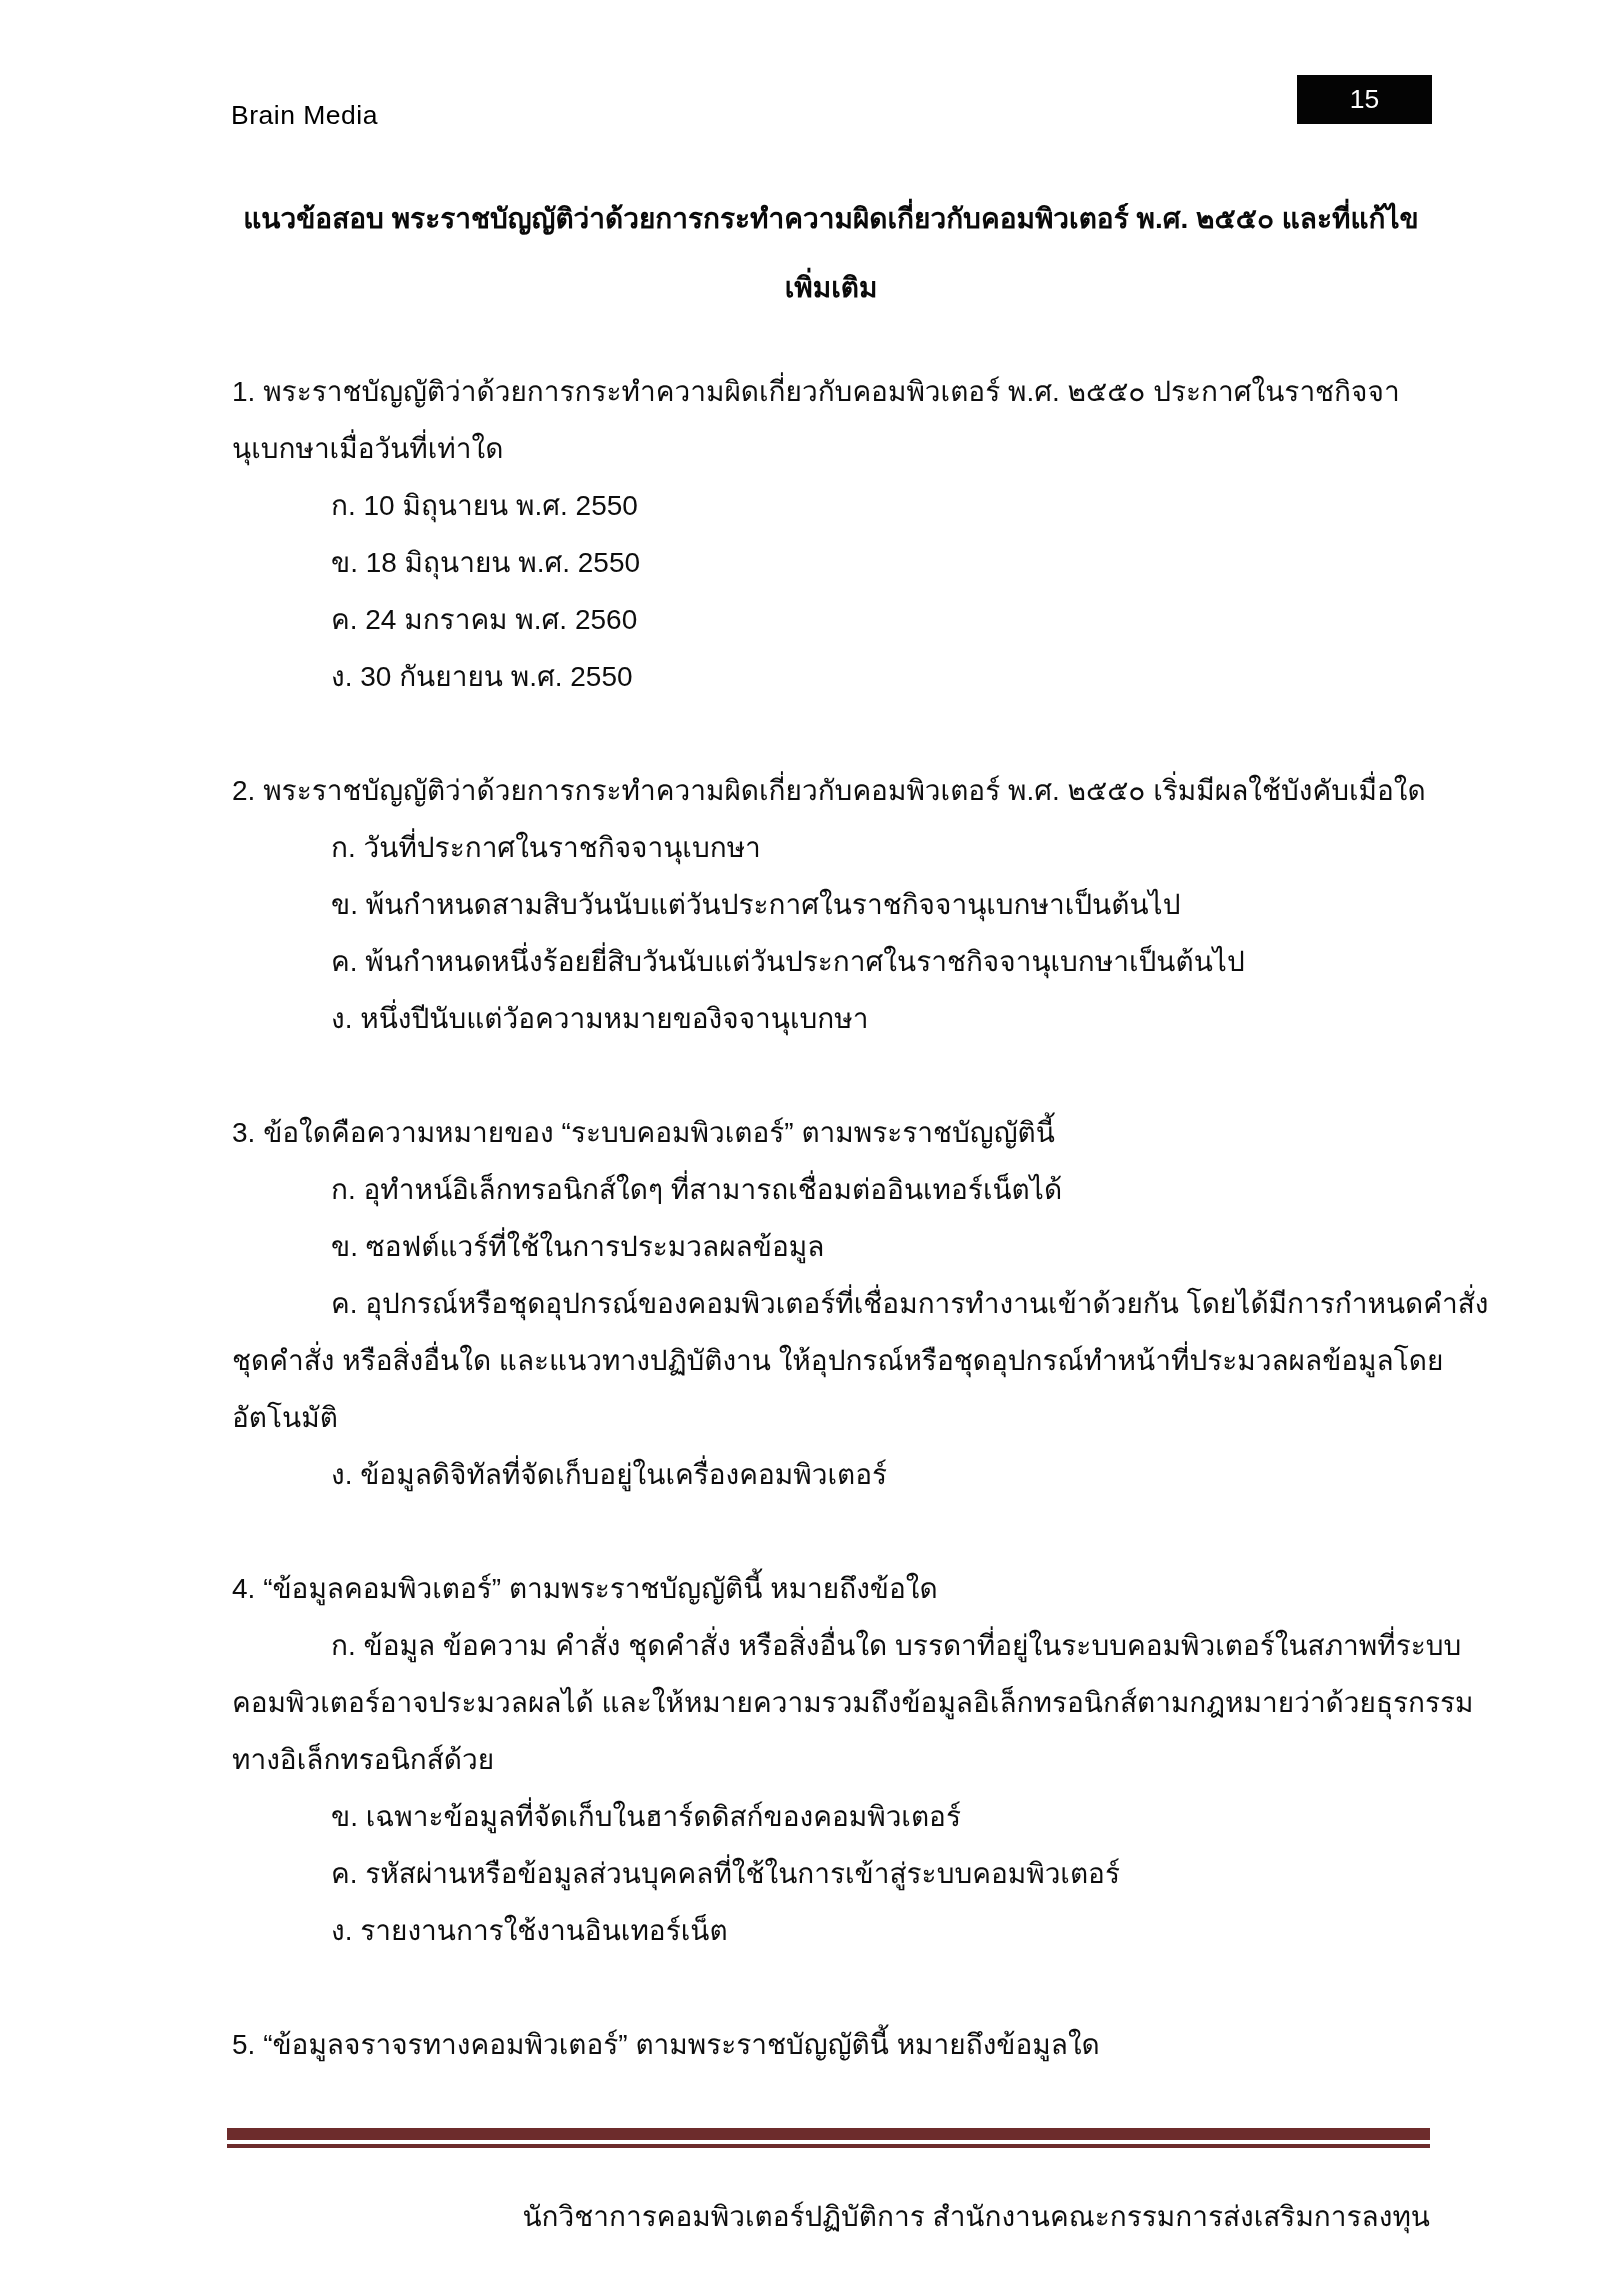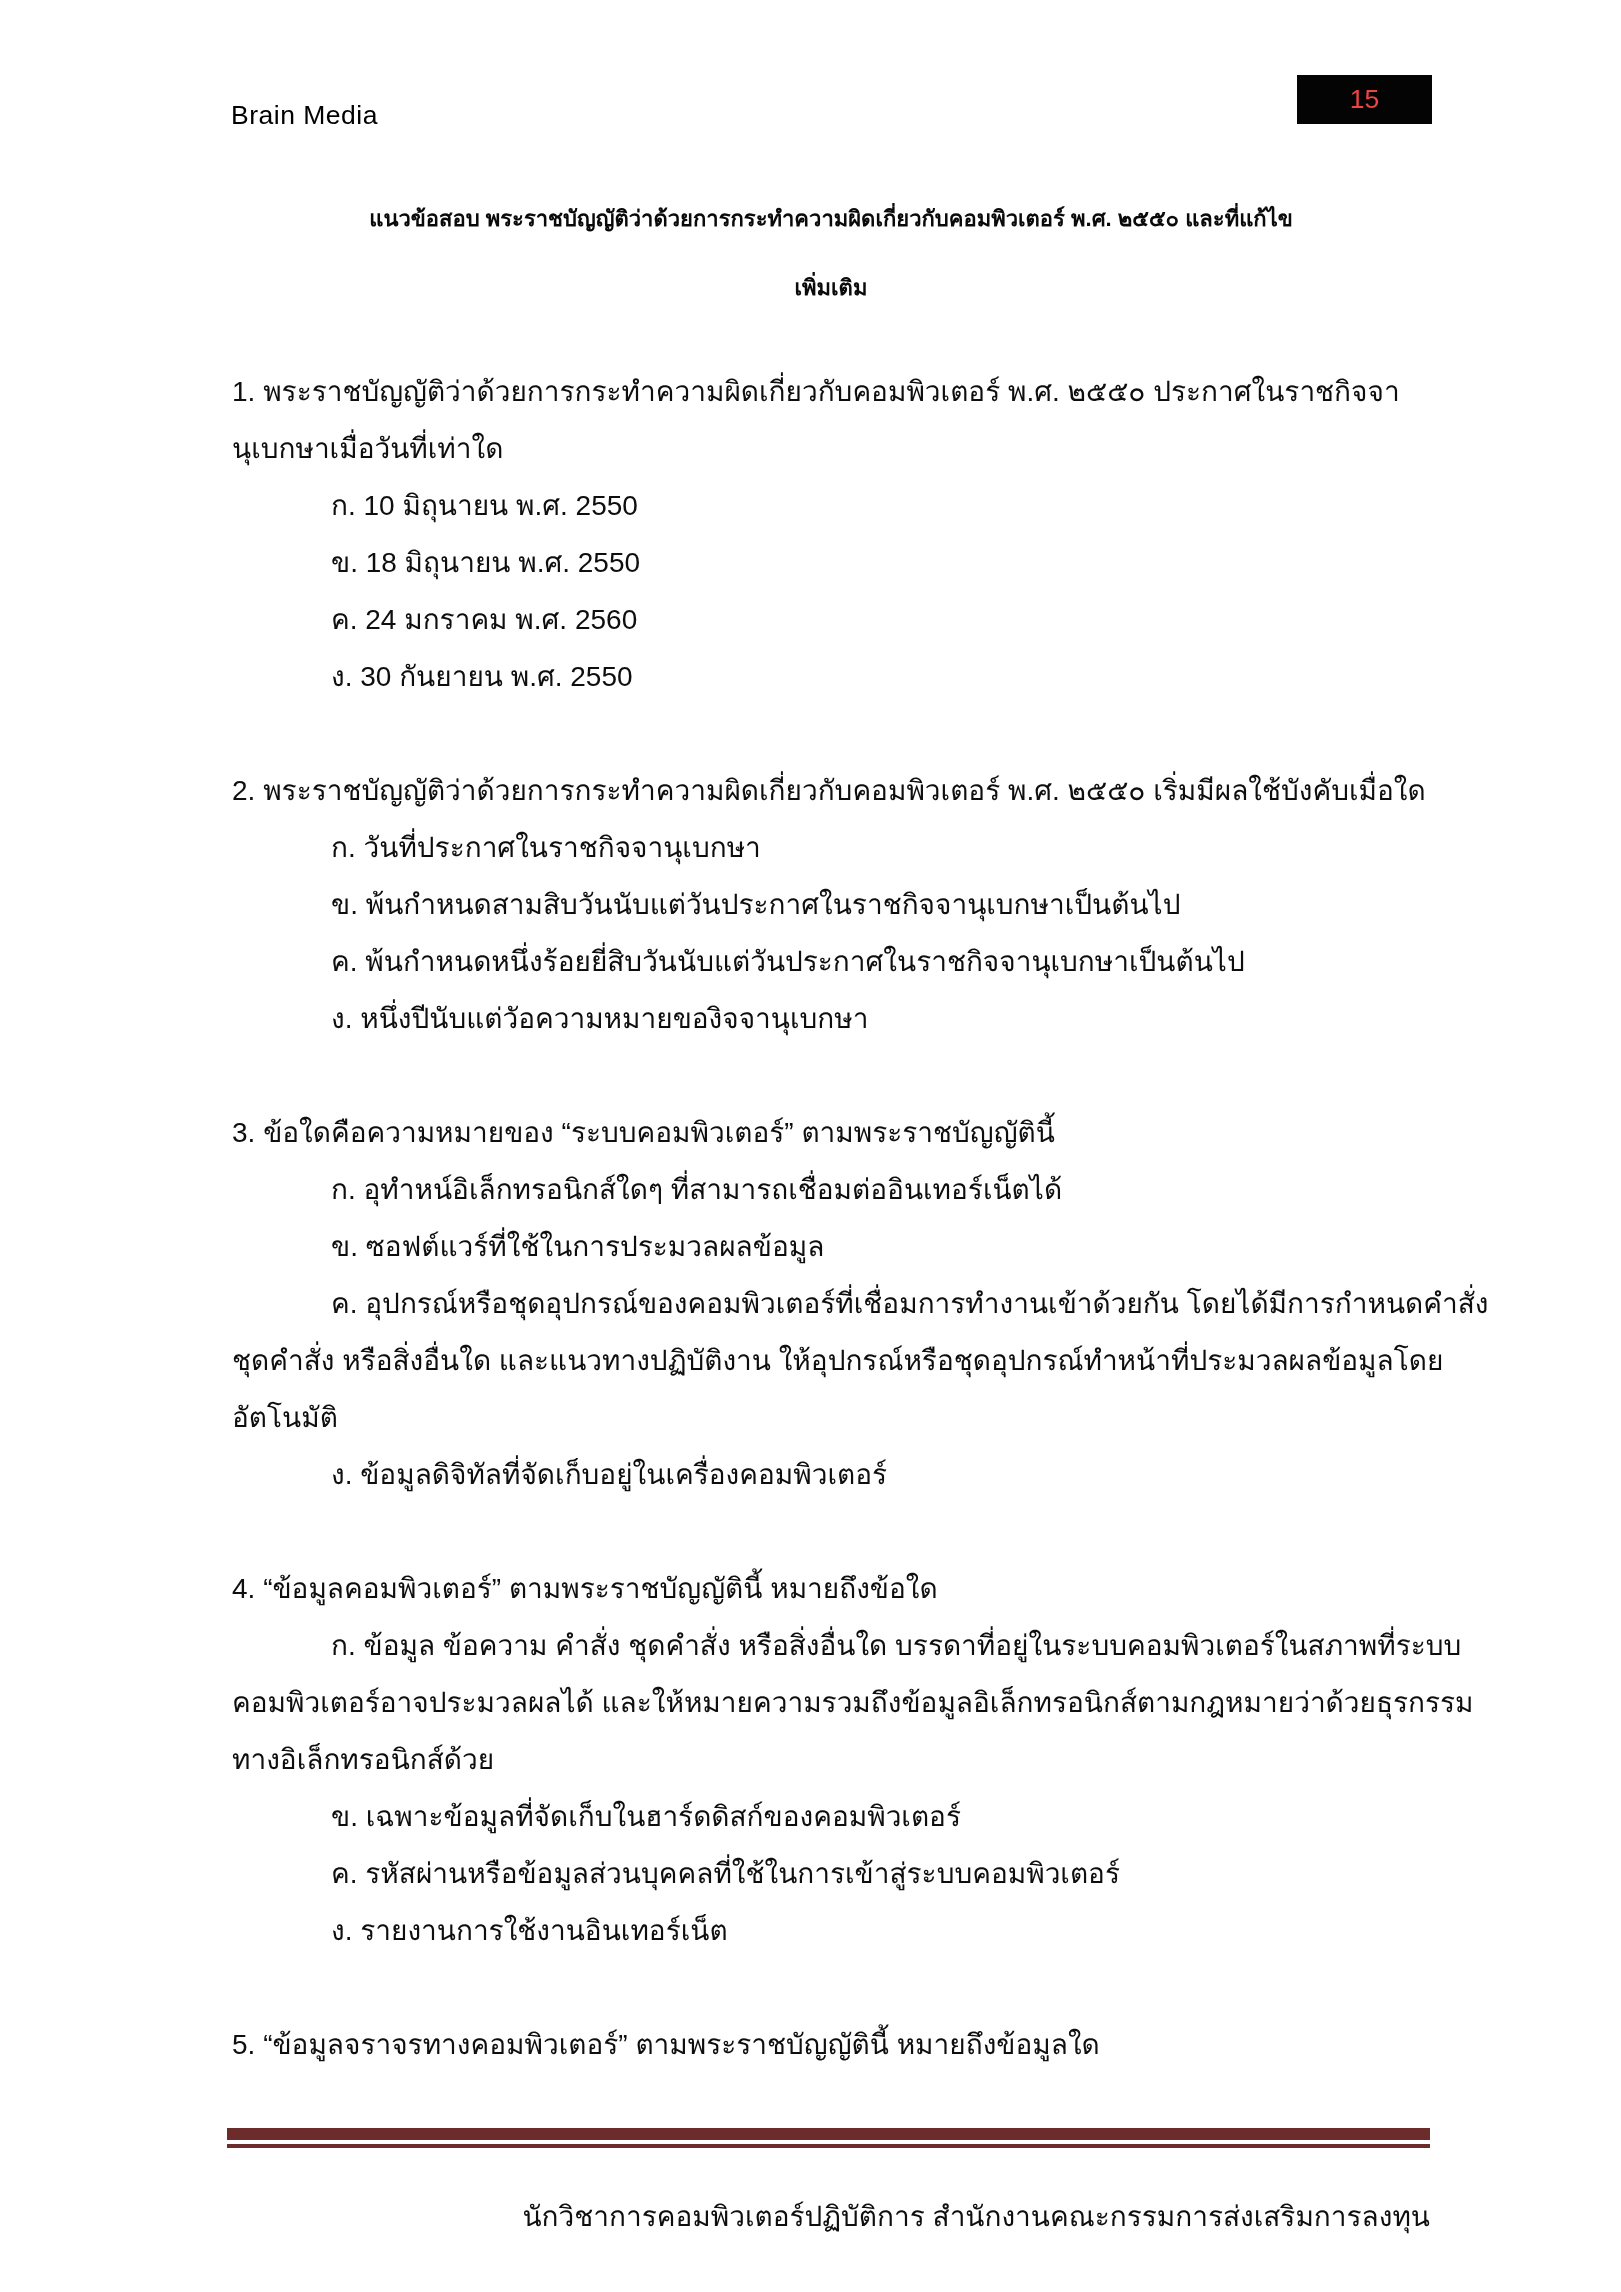--- a/index.html
+++ b/index.html
@@ -34,21 +34,21 @@
     justify-content: center;
     font-size: 26.5px;
   }
   .doc-title {
     position: absolute;
     left: 232px;
     width: 1198px;
     top: 184px;
     text-align: center;
     font-weight: bold;
-    font-size: 22px;
+    font-size: 28px;
     line-height: 69px;
     color: #0a0a0a;
     white-space: nowrap;
   }
   .questions {
     position: absolute;
     left: 232px;
     top: 363px;
     width: 1198px;
     font-size: 28px;
@@ -89,21 +89,21 @@
     margin-top: 44px;
   }
 </style>
 </head>
 <body>
 
 <div class="page">
 
   <div class="brand">Brain Media</div>
 
-  <div class="page-number-box" style="background: rgb(4, 4, 4); color: #ef4444;">
+  <div class="page-number-box" style="background: rgb(4, 4, 4); color: #ffffff;">
     <span>15</span>
   </div>
 
   <div class="doc-title">
     <div class="title-line">แนวข้อสอบ พระราชบัญญัติว่าด้วยการกระทำความผิดเกี่ยวกับคอมพิวเตอร์ พ.ศ. ๒๕๕๐ และที่แก้ไข</div>
     <div class="title-line">เพิ่มเติม</div>
   </div>
 
   <div class="questions" id="questions">
       <div class="question">

